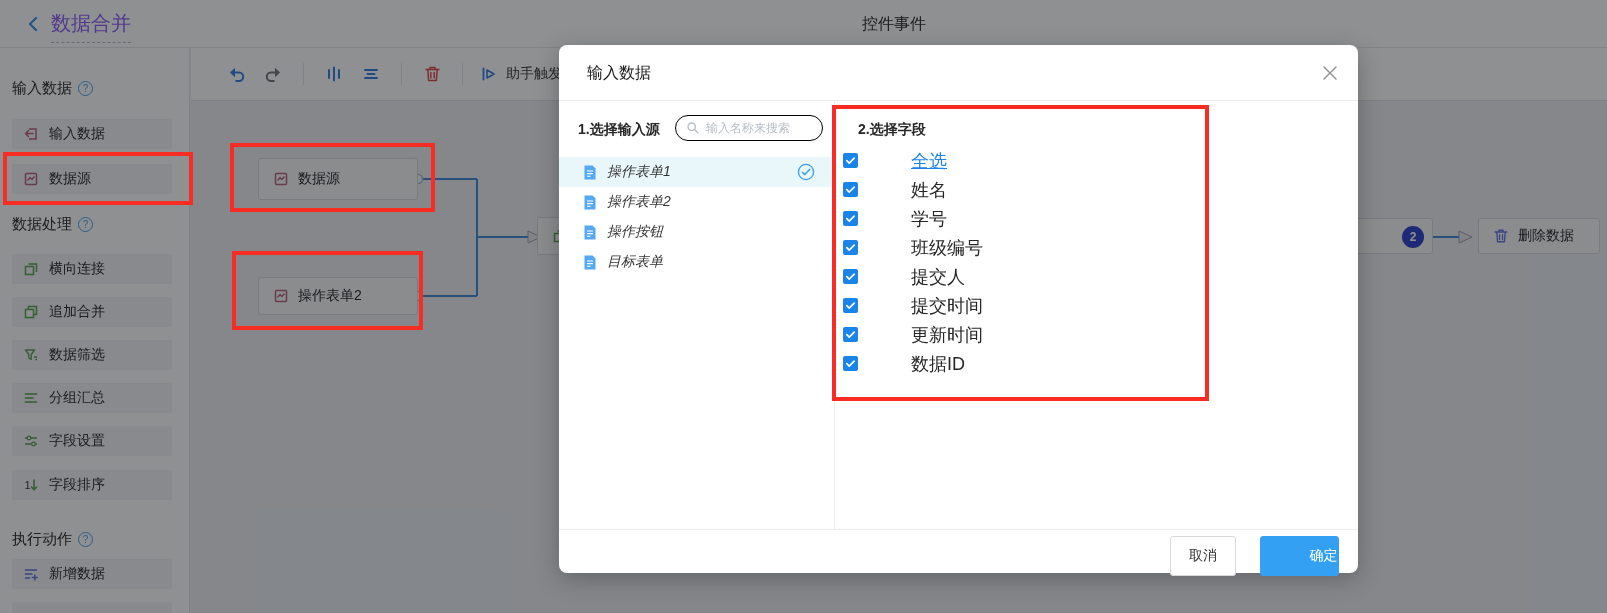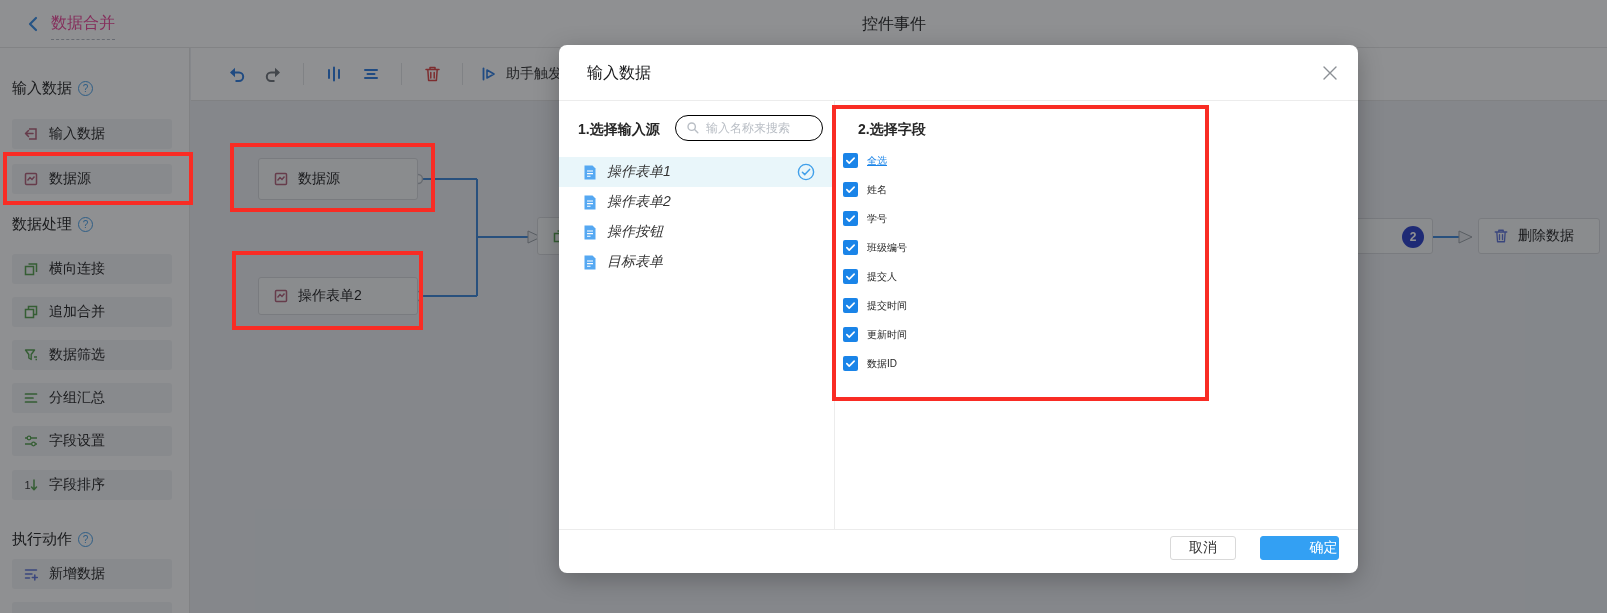--- a/index.html
+++ b/index.html
@@ -3,21 +3,21 @@
 <meta charset="utf-8">
 <style>
   * { margin:0; padding:0; box-sizing:border-box; }
   html,body { width:1607px; height:613px; overflow:hidden; }
   body { font-family:"Liberation Sans","DejaVu Sans",sans-serif; color:#262626; }
   .stage { position:relative; width:1607px; height:613px; background:#eceef1; overflow:hidden; }
 
   
   .topbar { position:absolute; left:0; top:0; width:1607px; height:48px; background:#fff; border-bottom:1px solid #e6e6e6; z-index:1; }
   .back { position:absolute; left:25px; top:0; height:48px; display:flex; align-items:center; gap:10px; cursor:pointer; }
-  .back-label { font-size:16px; color:#ec4899; border-bottom:1px dashed #b4bac2; padding-bottom:5px; margin-top:5px; }
+  .back-label { font-size:20px; color:#8b5cf6; border-bottom:1px dashed #b4bac2; padding-bottom:5px; margin-top:5px; }
   .topbar-title { position:absolute; left:862px; top:14px; font-size:16px; color:#262626; }
 
   .sidebar { position:absolute; left:0; top:48px; width:190px; height:565px; background:#fff; border-right:1px solid #e4e4e4; z-index:1; overflow:hidden; }
   .sec-h { position:absolute; left:12px; height:20px; display:flex; align-items:center; gap:6px; font-size:15px; color:#262626; }
   .qm { display:inline-flex; align-items:center; justify-content:center; width:15px; height:15px; border:1px solid #4aa0e8; border-radius:50%; color:#4aa0e8; font-size:10px; }
   .s-item { position:absolute; left:12px; width:160px; height:30px; background:#f2f3f5; border-radius:3px; display:flex; align-items:center; gap:10px; padding-left:11px; font-size:14px; color:#262626; cursor:pointer; }
   .s-item .ic { display:inline-flex; width:16px; height:16px; }
 
   .toolbar { position:absolute; left:191px; top:48px; right:0; height:53px; background:#fff; border-bottom:1px solid #e3e3e3; display:flex; align-items:center; padding-left:33px; z-index:1; }
   .tb { display:inline-flex; align-items:center; justify-content:center; width:24px; height:24px; cursor:pointer; }
@@ -42,24 +42,24 @@
   .m-search input { border:none; outline:none; width:100px; font-size:12px; color:#555; background:transparent; font-family:inherit; }
   .m-search input::placeholder { color:#b9bec5; }
   .src-list { position:absolute; left:0; top:112px; width:275px; }
   .src-row { position:relative; height:30px; display:flex; align-items:center; gap:10px; padding-left:24px; font-size:14px; color:#333; cursor:pointer;font-style:italic; }
   .src-row.sel { background:#e9f6fa; }
   .src-check { position:absolute; right:19px; top:6px; }
   .v-div { position:absolute; left:275px; top:56px; height:428px; width:1px; background:#ececec; }
   .fld-list { position:absolute; left:284px; top:101px; }
   .fld-row { height:29px; display:flex; align-items:center; gap:9px; cursor:pointer; }
   .cbx { width:15px; height:15px; background:#1a84e8; border-radius:2px; display:inline-flex; align-items:center; justify-content:center; flex:none; }
-  .fld-row span.lbl { font-size:10px; color:#262626; }
+  .fld-row span.lbl { font-size:18px; color:#262626;margin-left:44px; }
   .fld-row.all span.lbl { color:#1a84e8; text-decoration:underline; }
   .m-foot { position:absolute; left:0; right:0; bottom:0; height:44px; border-top:1px solid #ececec; }
-  .btn { position:absolute; top:-38px; height:24px; border-radius:3px; font-size:14px; display:flex; align-items:center; justify-content:center; cursor:pointer; top:6px;text-align:right; }
+  .btn { position:absolute; top:-38px; height:40px; border-radius:3px; font-size:14px; display:flex; align-items:center; justify-content:center; cursor:pointer; top:6px;text-align:right; }
   .btn-cancel { right:122px; width:66px; background:#fff; border:1px solid #d9d9d9; color:#333; }
   .btn-ok { right:19px; width:79px; background:#33a0f3; border:1px solid #33a0f3; color:#fff;padding-left:48px; }
 
   
   .annot { position:absolute; border:4px solid #f92c24; z-index:30; pointer-events:none; }
   .a1 { left:3px; top:152px; width:190px; height:53px; }
   .a2 { left:230px; top:143px; width:205px; height:69px; }
   .a3 { left:232px; top:251px; width:191px; height:79px; }
   .a4 { left:832px; top:105px; width:377px; height:296px; }
 

